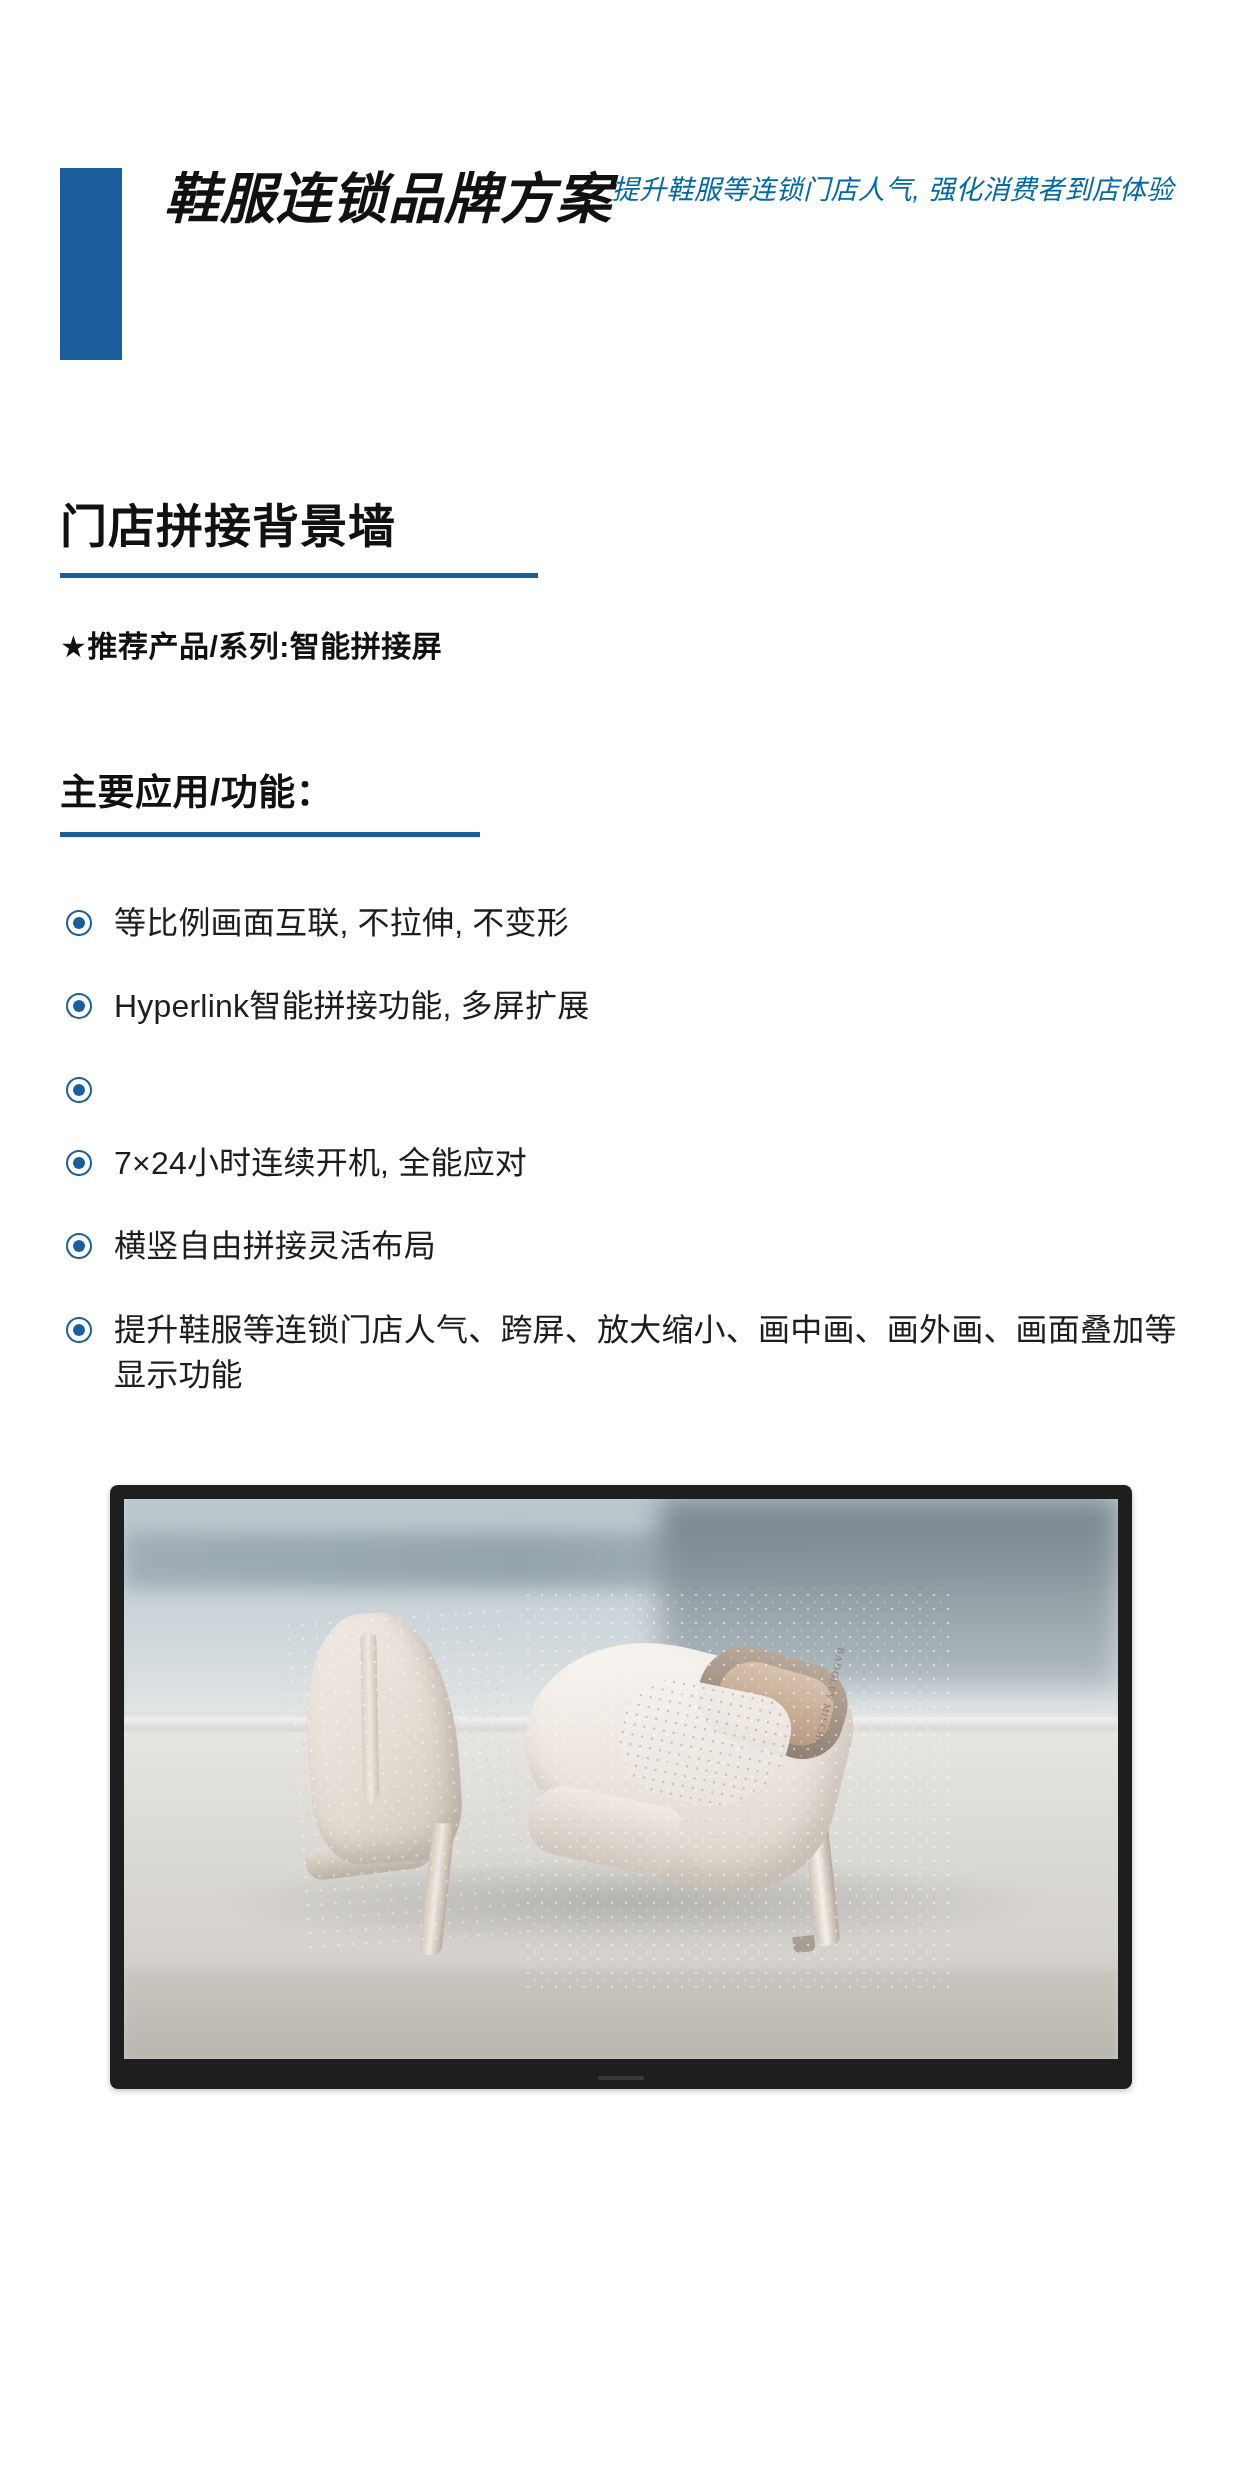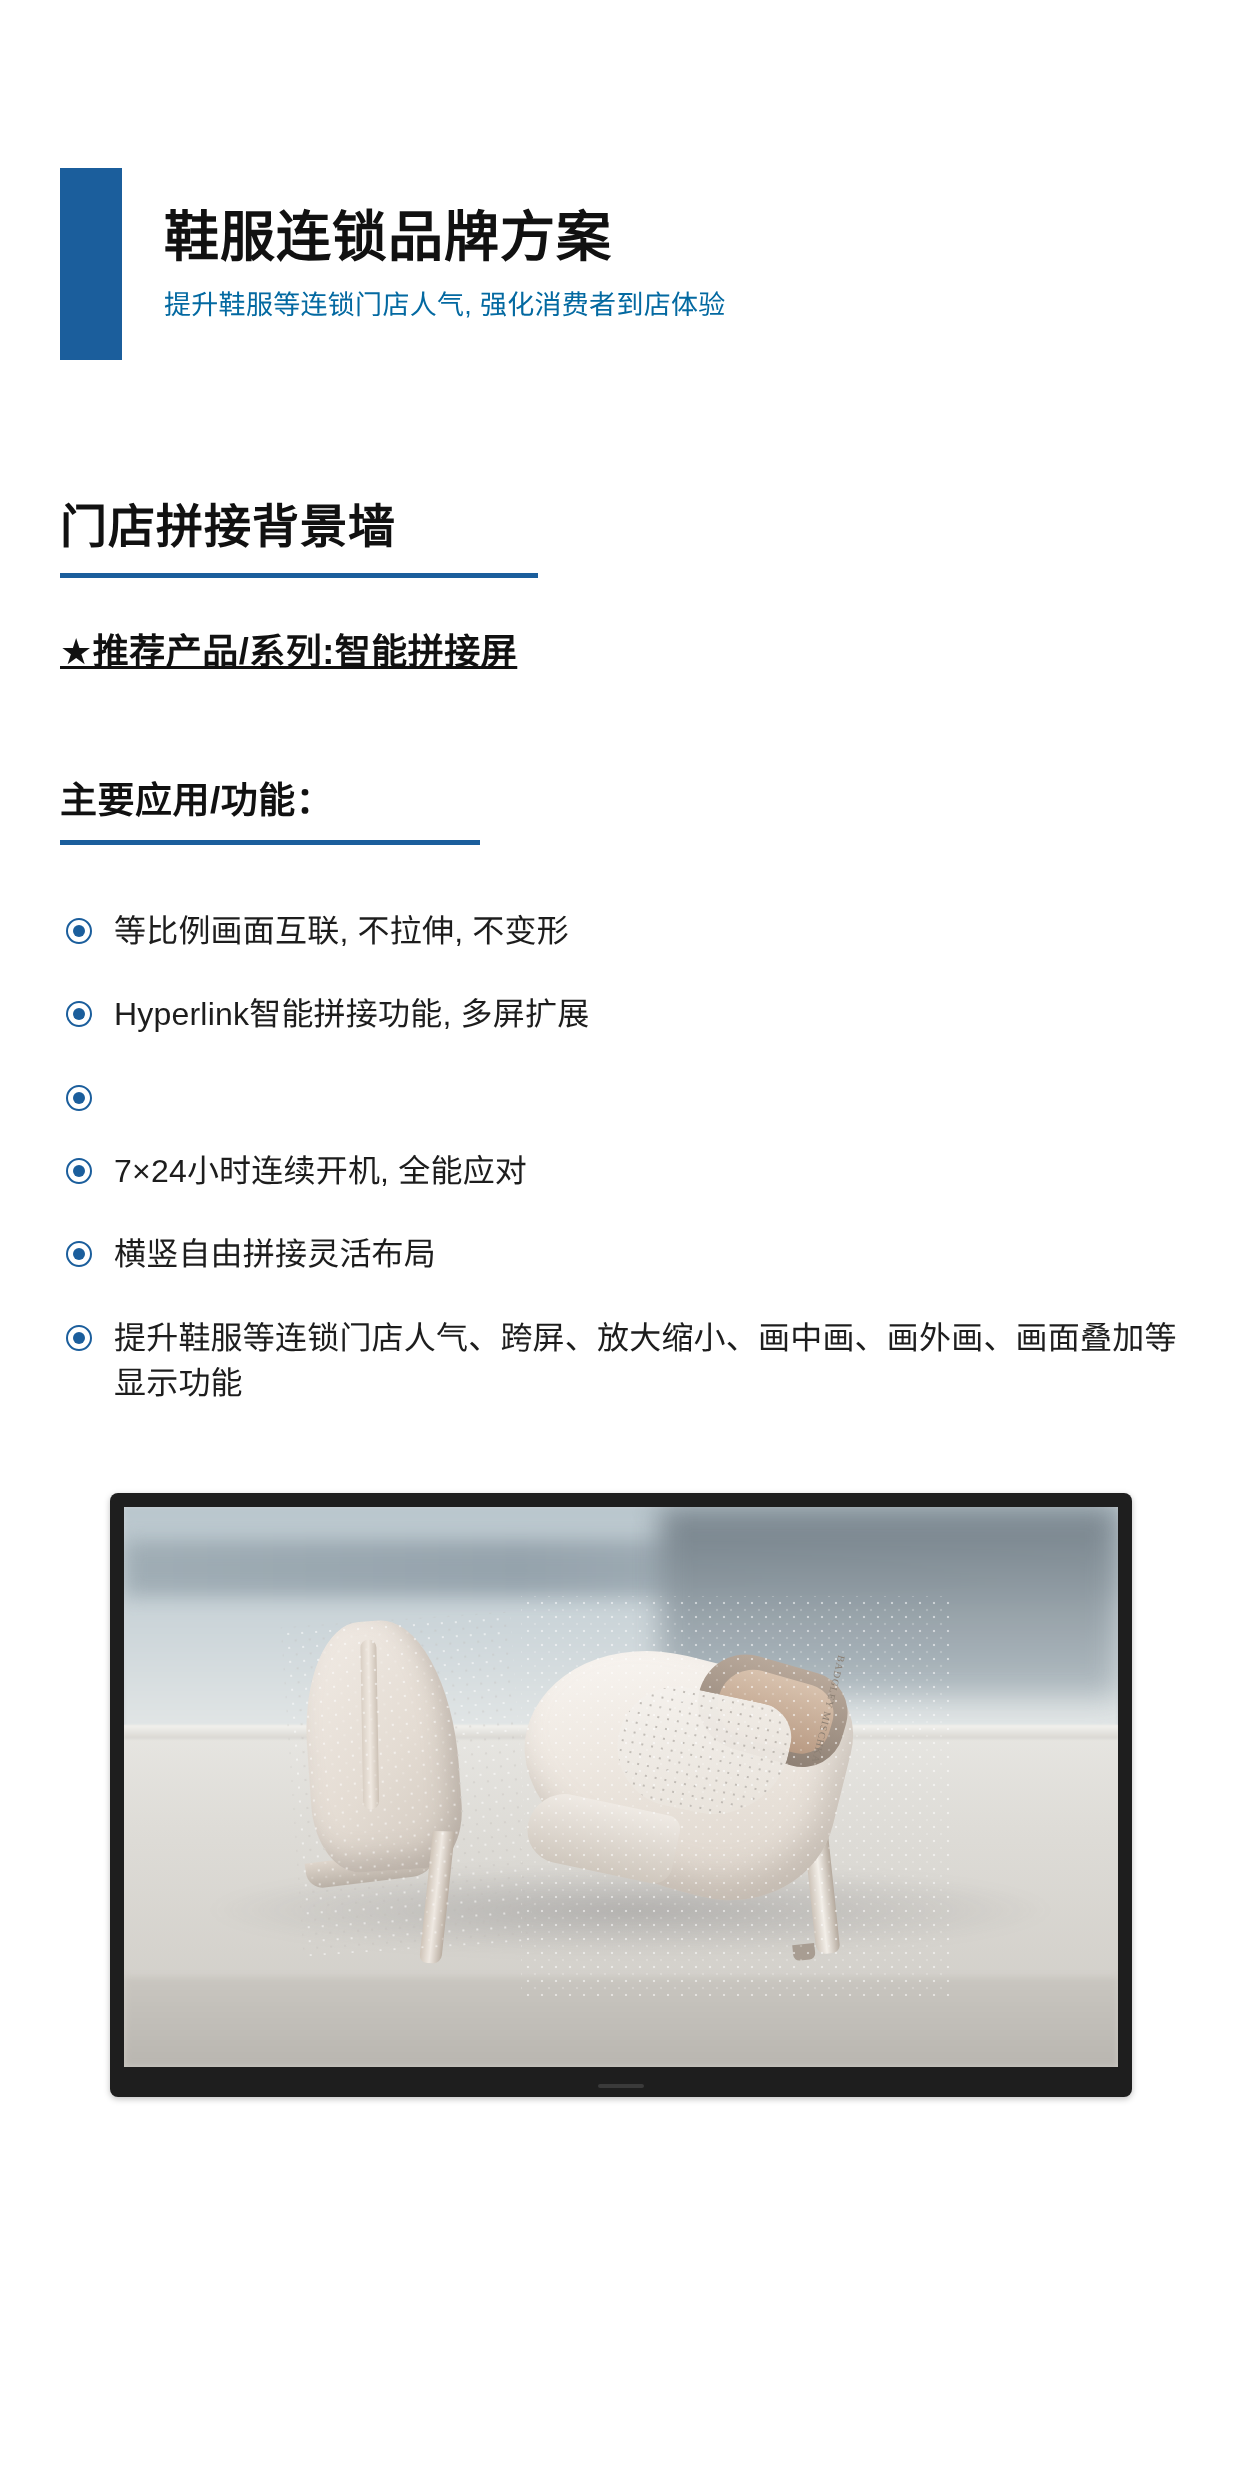--- a/index.html
+++ b/index.html
@@ -31,22 +31,23 @@
   }
   .header-bar {
     width: 62px;
     min-height: 192px;
     background: #1b5e9c;
     flex: 0 0 auto;
   }
   .header-text {
     padding-left: 42px;
     display: flex;
-    flex-direction: column;
+    flex-direction: row;
     justify-content: center;
+    font-style: italic;
   }
   .header-title {
     font-size: 55px;
     font-weight: 700;
     letter-spacing: 1px;
     line-height: 1.15;
     color: #111111;
     margin: 0 0 14px 0;
   }
   .header-sub {
@@ -72,25 +73,24 @@
     height: 5px;
     background: #1b5e9c;
     border: none;
     margin: 0;
   }
   .rule-w1 { width: 478px; }
   .rule-w2 { width: 420px; }
 
   .recommend {
     margin-top: 44px;
-    font-size: 36px;
+    font-size: 30px;
     font-weight: 700;
     color: #111111;
     letter-spacing: 0.5px;
-    text-decoration: underline;
   }
 
   .apps-title {
     margin-top: 96px;
     font-size: 37px;
     font-weight: 700;
     color: #111111;
     letter-spacing: 0.5px;
     margin-bottom: 16px;
   }

